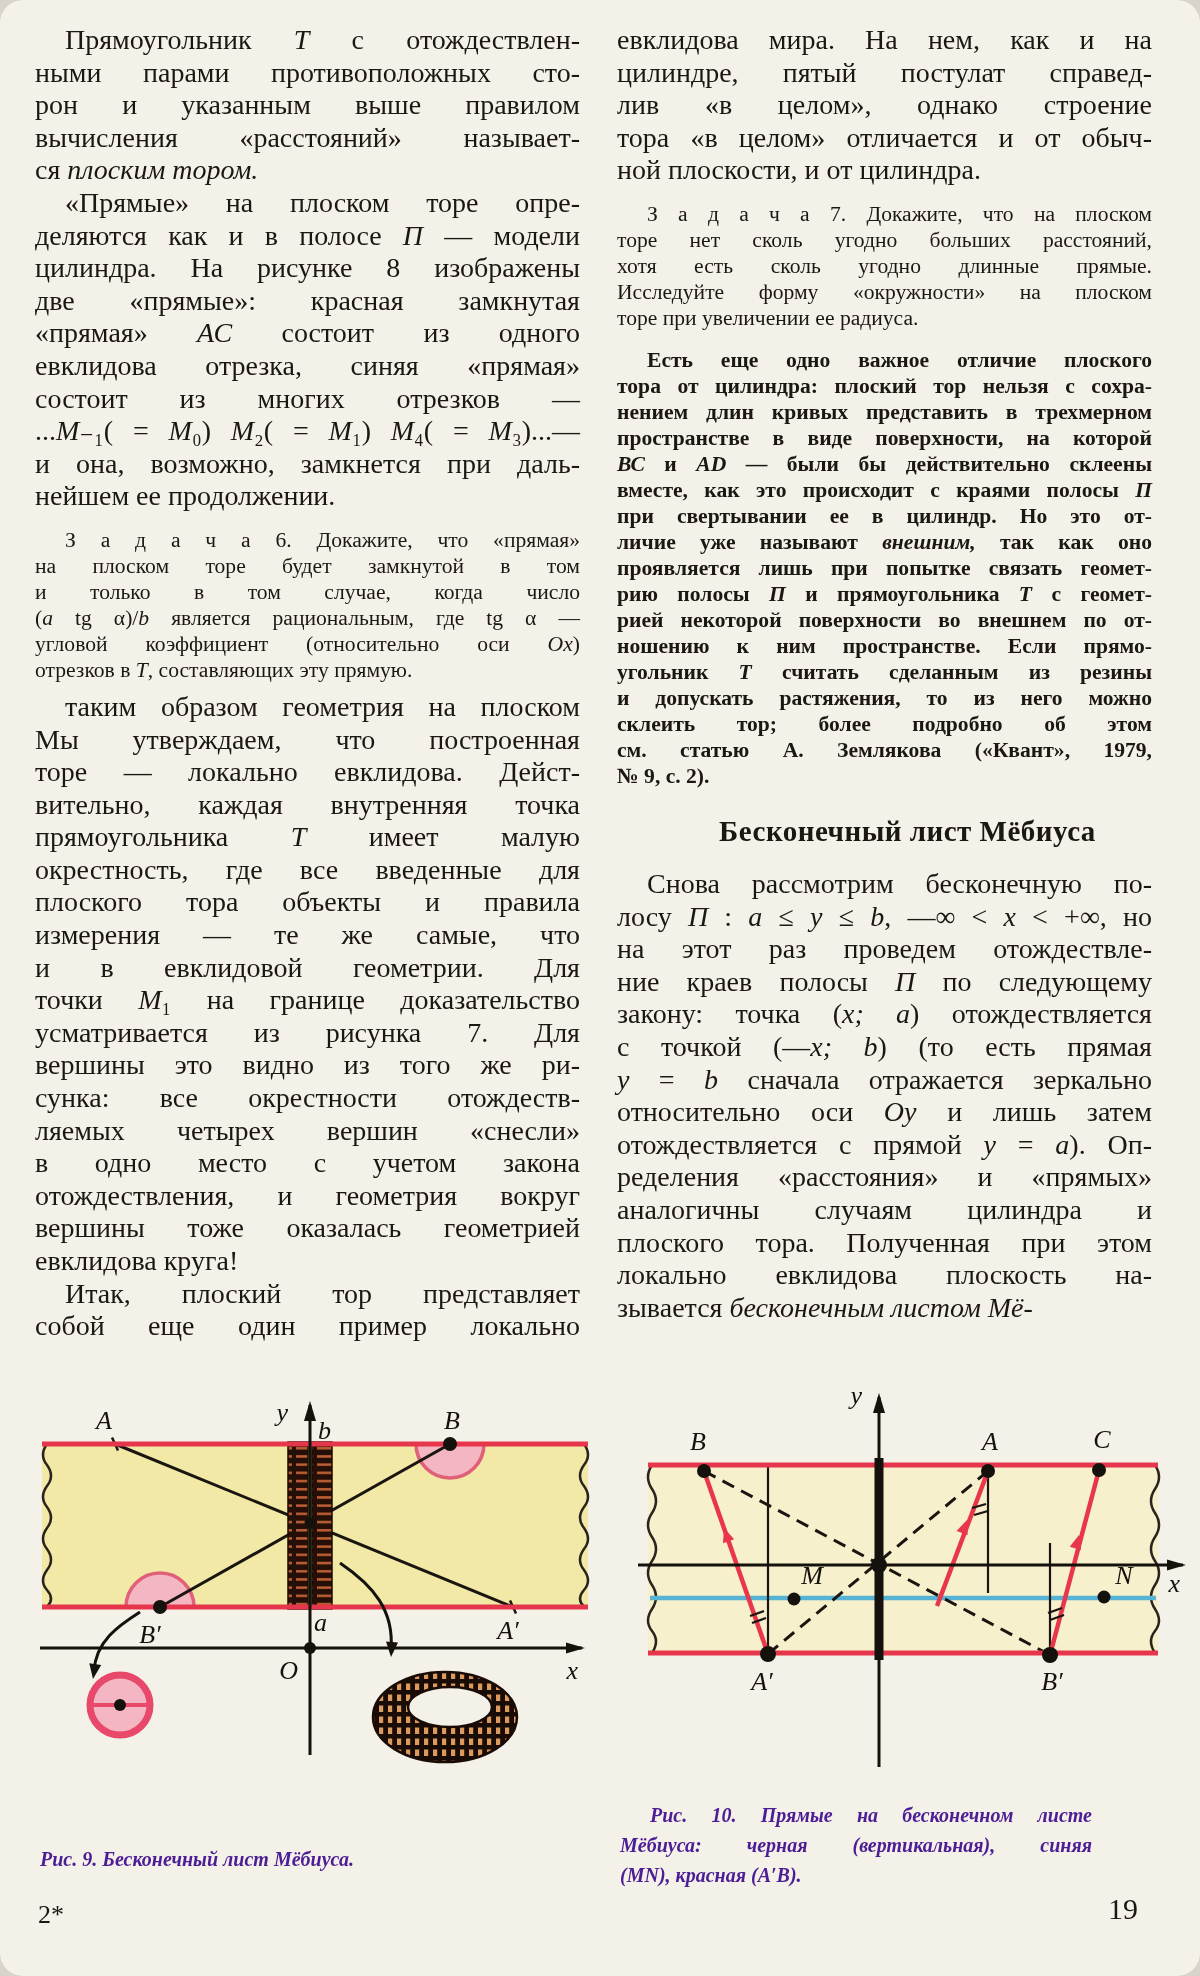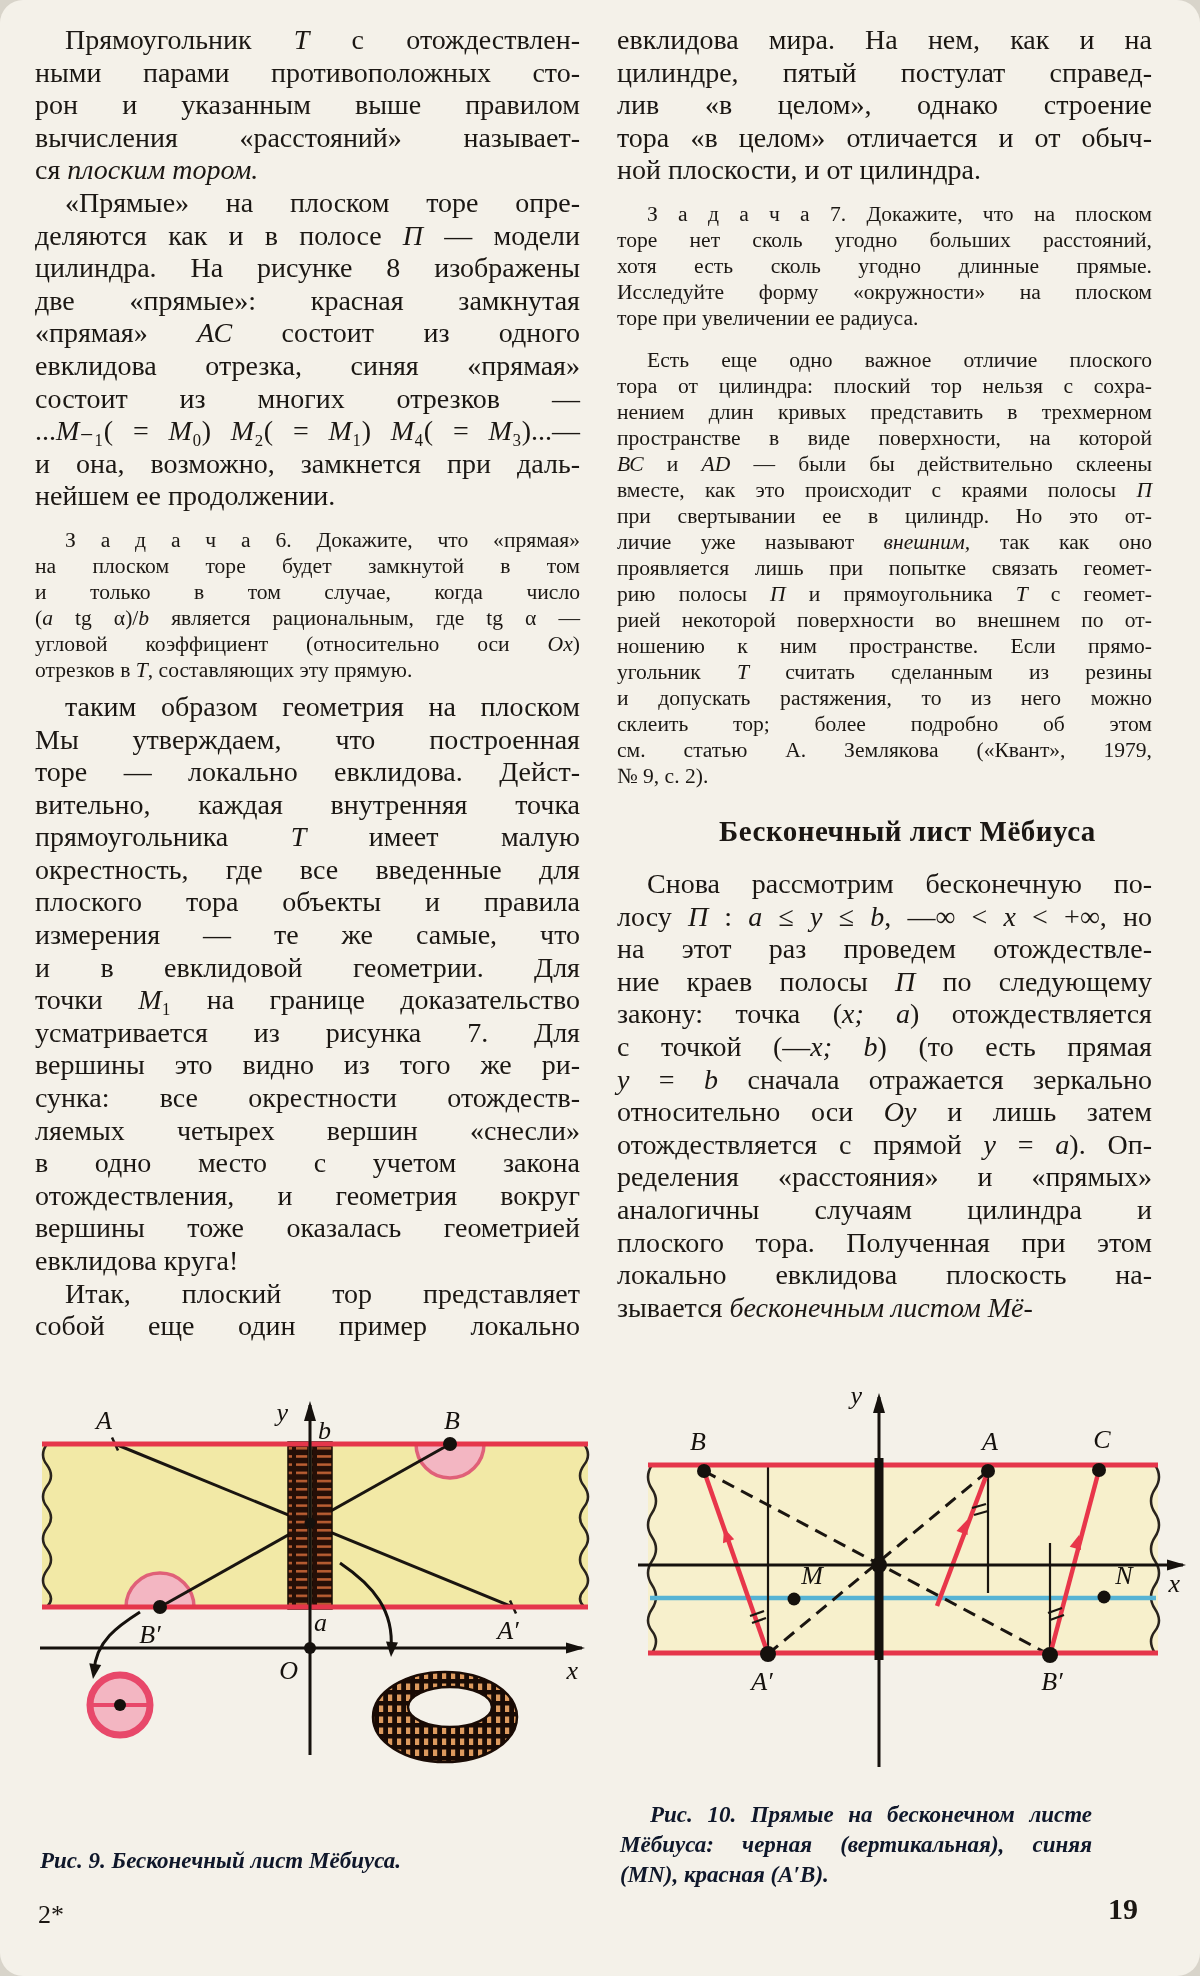--- a/index.html
+++ b/index.html
@@ -15,34 +15,34 @@
   .para{margin:0;}
   .tline{text-align:justify; text-align-last:justify; white-space:normal;}
   .para .tline:last-child{text-align-last:left;}
   .para.keep-just .tline:last-child{text-align-last:justify;}
   .para .tline:first-child{text-indent:30px;}
   .para.noindent .tline:first-child{text-indent:0;}
   .body{font-size:28px;}
   .body .tline{line-height:32.6px;}
   .small{font-size:21.6px;}
   .small .tline{line-height:26px;}
-  .gap14{margin-top:14px;} .gap8{margin-top:8px;} .gap16{margin-top:16px;}
+  .gap14{margin-top:14px;} .gap8{margin-top:8px;} .gap16{margin-top:16px;font-weight:bold;}
   h2.section{
     font-size:29px; font-weight:bold; margin:26px 0 20px 46px;
     text-align:center; letter-spacing:0.5px;
   }
   .caption{
     position:absolute; font-style:italic; font-weight:bold;
-    font-size:23px; color:#0f172a;
+    font-size:20px; color:#4c1d95;
   }
   .caption .tline{line-height:30px;}
   #caption9{left:40px; top:1848px; width:480px;}
   #caption10{left:620px; top:1800px; width:472px;}
   #footnote{position:absolute; left:38px; top:1900px; font-size:26px;}
-  #pagenum{position:absolute; left:1108px; top:1892px; font-size:30px; font-weight:bold;}
+  #pagenum{position:absolute; left:1108px; top:1892px; font-size:30px; font-weight:normal;}
   svg{position:absolute; overflow:visible;}
   #fig9{left:0; top:1395px;}
   #fig10{left:600px; top:1380px;}
   .figlabel{font-family:"Liberation Serif","DejaVu Serif",serif; font-style:italic; font-size:26px; fill:#15110d;}
   i{font-style:italic;}
 </style>
 </head>
 <body>
 
 <div id="page">

